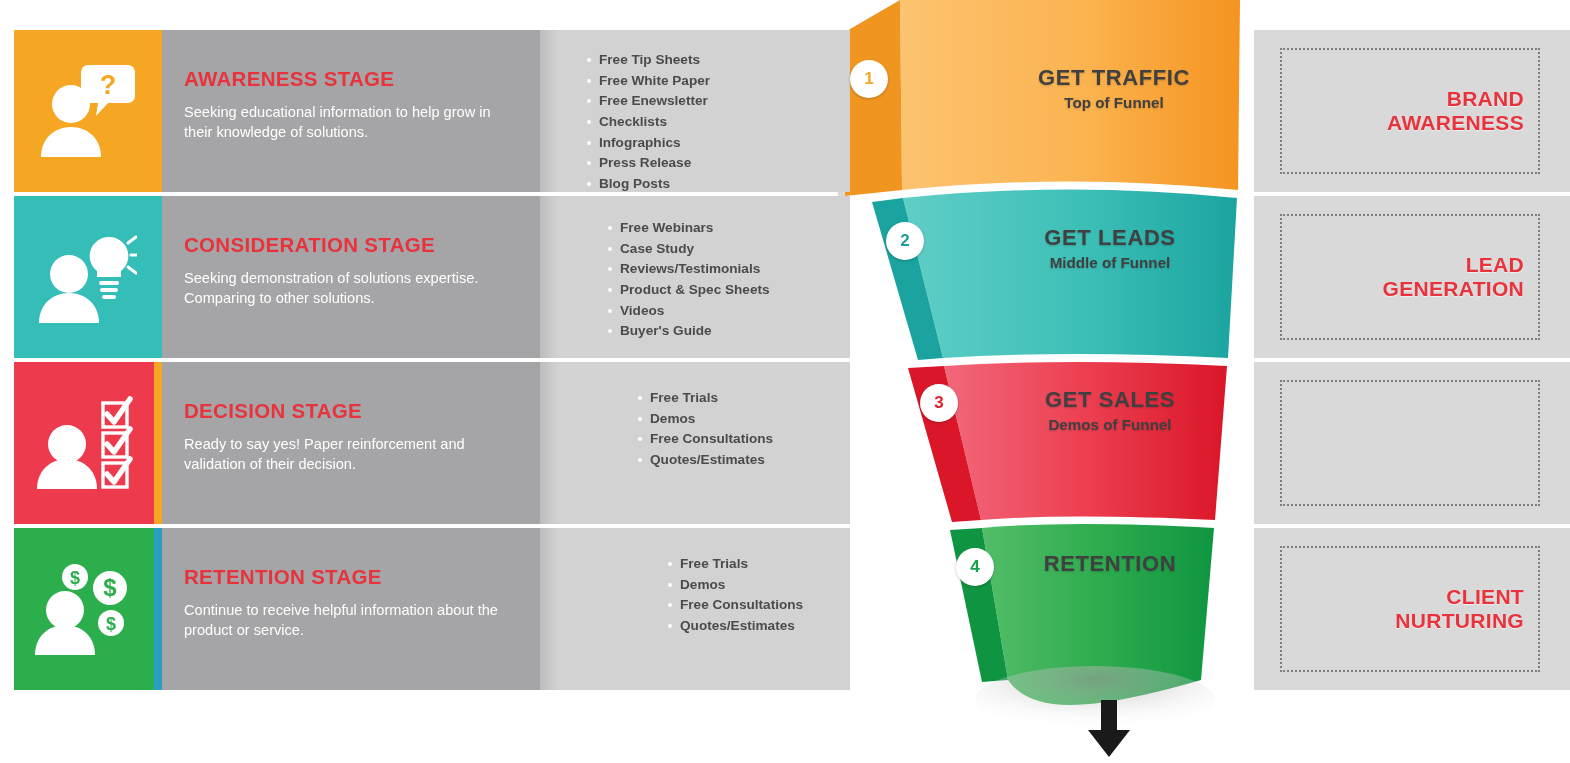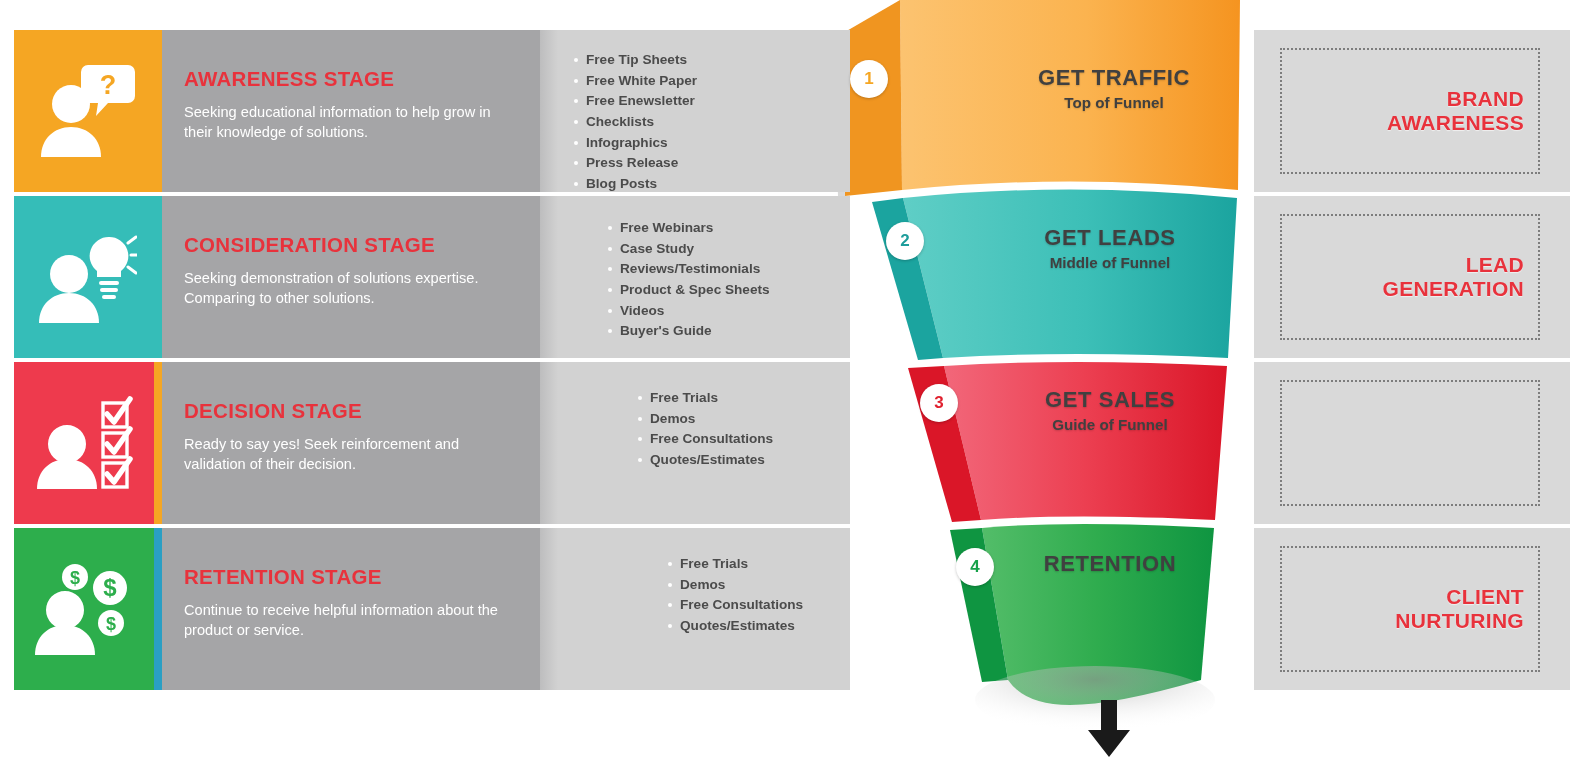--- a/index.html
+++ b/index.html
@@ -242,21 +242,21 @@
       </svg>
     </div>
     <div class="icon-accent" style="background:#f5a623"></div>
 
     <div class="desc-panel">
       <div class="stage-title">AWARENESS STAGE</div>
       <div class="stage-desc">Seeking educational information to help grow in their knowledge of solutions.</div>
     </div>
 
     <div class="bullets-panel">
-      <ul class="bullets-list" style="padding-left:32px">
+      <ul class="bullets-list" style="padding-left:45px">
           <li>Free Tip Sheets</li>
           <li>Free White Paper</li>
           <li>Free Enewsletter</li>
           <li>Checklists</li>
           <li>Infographics</li>
           <li>Press Release</li>
           <li>Blog Posts</li>
         </ul>
     </div>
 
@@ -322,21 +322,21 @@
           <polyline points="76,19 83,27 99,4"></polyline>
           <polyline points="76,49 83,57 99,34"></polyline>
           <polyline points="76,79 83,87 99,64"></polyline>
         </g>
       </svg>
     </div>
     <div class="icon-accent" style="background:#f5a623"></div>
 
     <div class="desc-panel">
       <div class="stage-title">DECISION STAGE</div>
-      <div class="stage-desc">Ready to say yes! Seek reinforcement and validation of their decision.</div>
+      <div class="stage-desc">Ready to say yes! Paper reinforcement and validation of their decision.</div>
     </div>
 
     <div class="bullets-panel" style="padding-top:26px">
       <ul class="bullets-list" style="padding-left:96px">
           <li>Free Trials</li>
           <li>Demos</li>
           <li>Free Consultations</li>
           <li>Quotes/Estimates</li>
         </ul>
     </div>
@@ -398,21 +398,21 @@
   <div class="funnel-label" style="left:980px; top:226px;">
     <div class="funnel-title">GET LEADS</div>
     <div class="funnel-sub">Middle of Funnel</div>
   </div>
 
   <div class="funnel-num" style="left:920px; top:384px; color:#e0212f">
     <span>3</span>
   </div>
   <div class="funnel-label" style="left:980px; top:388px;">
     <div class="funnel-title">GET SALES</div>
-    <div class="funnel-sub">Guide of Funnel</div>
+    <div class="funnel-sub">Demos of Funnel</div>
   </div>
 
   <div class="funnel-num" style="left:956px; top:548px; color:#17a14a">
     <span>4</span>
   </div>
   <div class="funnel-label" style="left:980px; top:552px;">
     <div class="funnel-title">RETENTION</div>
     <div class="funnel-sub"></div>
   </div>
 

